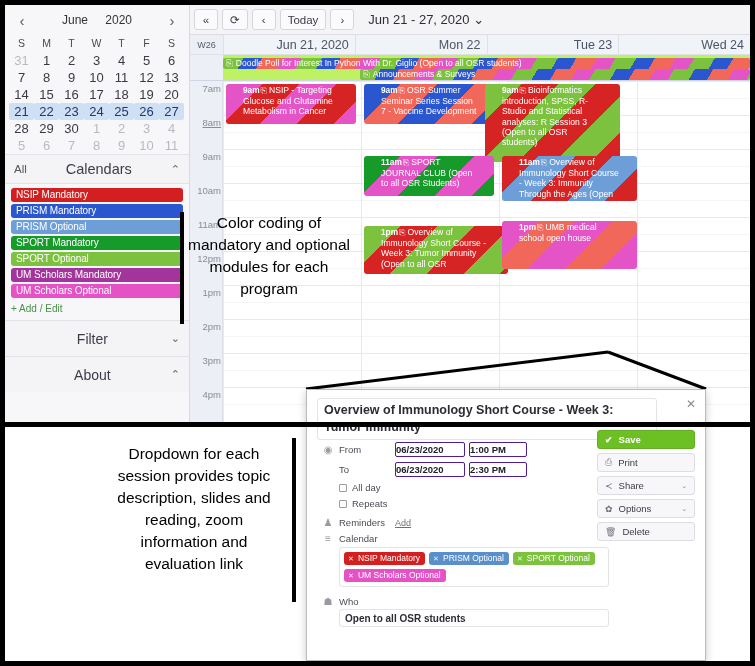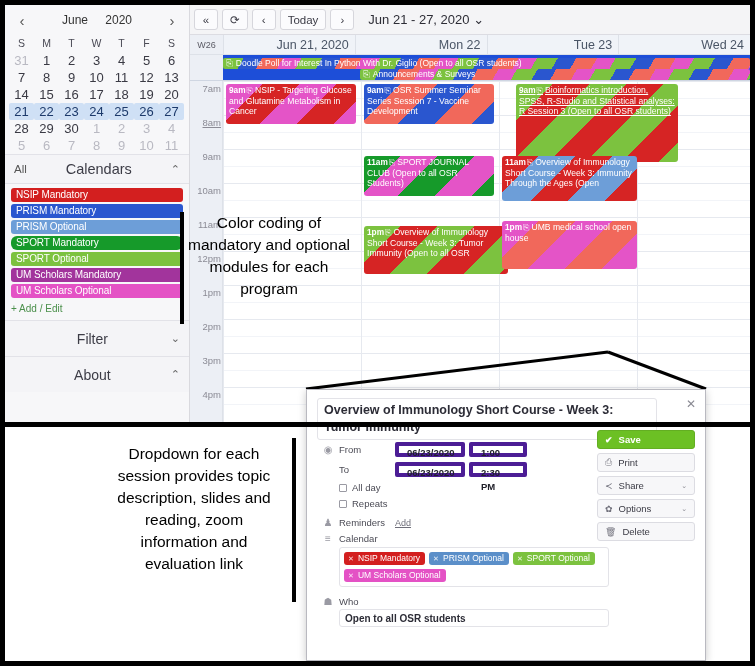--- a/index.html
+++ b/index.html
@@ -59,54 +59,54 @@
   .tb-btn { height:21px; min-width:24px; padding:0 7px; margin-left:4px; display:flex; align-items:center; justify-content:center;
             font-size:11.5px; color:#3b3b45; background:#fbfbfd; border:1px solid #d6d6dc; border-radius:3px; cursor:pointer; }
   .tb-range { margin-left:14px; font-size:13px; color:#2d2d36; cursor:pointer; }
 
   
   .cal { position:absolute; left:185px; top:30px; width:560px; height:387px; background:#fff; overflow:hidden; }
   .cal-head { display:flex; height:20px; background:#f0f3f8; border-bottom:1px solid #dde1e8; }
   .wk { width:33px; font-size:9px; color:#5c5c66; display:flex; align-items:center; justify-content:center; background:#eceff5; }
   .dayhd { flex:1; border-left:1px solid #dde1e8; text-align:right; padding-right:6px; font-size:12.5px; color:#4a5566; line-height:20px; background:#f0f3f8; }
 
-  .allday { position:relative; height:26px; background:#1d4ed8; border-bottom:1px solid #cfd6e2; }
+  .allday { position:relative; height:26px; background:#bef264; border-bottom:1px solid #cfd6e2; }
   .ad-gut { position:absolute; left:0; top:0; width:33px; height:100%; background:#eceff5; }
   .ad-ev { position:absolute; height:11px; line-height:11px; border-radius:2px; font-size:8.5px; color:#fff;
            padding-left:3px; white-space:nowrap; overflow:hidden; cursor:pointer; }
 
   .body { position:relative; height:341px; overflow:hidden; }
   .gut { position:absolute; left:0; top:0; width:33px; height:100%; background:#eceff5; border-right:1px solid #dde1e8; }
   .hr-lbl { position:absolute; left:0; width:31px; text-align:right; font-size:9.5px; color:#8b8b95; }
   .hr-line { position:absolute; left:33px; right:0; border-top:1px solid #e6e9ef; }
   .hr-half { position:absolute; left:33px; right:0; border-top:1px solid #f2f4f8; }
   .col-line { position:absolute; top:0; bottom:0; border-left:1px solid #e6e9ef; }
 
-  .ev { position:absolute; border-radius:3px; padding:1px 3px; font-size:8.6px; line-height:10.2px;
+  .ev { position:absolute; border-radius:3px; padding:1px 17px; font-size:8.6px; line-height:10.2px;
         color:#fff; overflow:hidden; cursor:pointer; }
   .ev b { font-size:8.3px; }
   .ev .ic { font-size:8px; margin:0 2px 0 1px; }
 
   
   .anno { position:absolute; font-size:15.5px; line-height:22px; color:#000; text-align:center; }
   .anno-bar { position:absolute; background:#000; }
 
   
   .popup { position:absolute; left:306px; top:389px; width:400px; height:272px; background:#fff; border:1px solid #b9b9c0;
            box-shadow:0 2px 8px rgba(0,0,0,.22); }
   .pp-title { position:absolute; left:10px; top:8px; width:340px; min-height:38px; padding:3px 6px;
               border:1px solid #e3e3e8; border-radius:3px; font-size:12.5px; font-weight:bold; color:#2c2c36; line-height:17px; }
   .pp-close { position:absolute; right:9px; top:7px; font-size:12px; color:#8a8a93; cursor:pointer; }
 
   .pp-left { position:absolute; left:10px; top:52px; width:296px; }
   .pp-row { display:flex; align-items:center; margin-bottom:5px; }
   .pp-ic { width:22px; text-align:center; color:#9a9aa3; font-size:10px; }
   .pp-lbl { width:56px; font-size:9.5px; color:#4b4b55; }
-  .pp-in { height:15px; border:4px solid #4c1d95; border-radius:2px; font-size:9.5px; color:#20202a;
-           font-weight:bold; padding:0 8px; line-height:14px; background:#fff; }
+  .pp-in { height:15px; border:1px solid #4c1d95; border-radius:2px; font-size:9.5px; color:#20202a;
+           font-weight:bold; padding:0 0; line-height:14px; background:#fff; }
   .pp-in.date { width:70px; margin-right:4px; }
   .pp-in.time { width:58px; }
   .pp-cbrow { display:flex; align-items:center; margin-bottom:5px; padding-left:22px; }
   .cb { width:8px; height:8px; border:1px solid #9a9aa3; border-radius:1px; margin-right:5px; background:#fff; }
   .pp-cbrow span { font-size:9.5px; color:#4b4b55; }
   .pp-link { font-size:9px; color:#6f6f7a; text-decoration:underline; cursor:pointer; }
 
   .pp-calbox { margin-left:22px; margin-top:3px; border:1px solid #e3e3e8; border-radius:3px; padding:4px; width:270px;
                min-height:34px; display:flex; flex-wrap:wrap; gap:4px; align-content:flex-start; }
   .tag { height:13px; line-height:13px; border-radius:3px; color:#fff; font-size:8.5px; padding:0 5px 0 0; display:flex; align-items:center; }
@@ -212,21 +212,21 @@
       <div class="side-sec">
         <span class="all">All</span>
         <span class="ttl">Calendars</span>
         <span class="chev">⌃</span>
       </div>
 
       <div class="cal-list" id="cal-list">
           <div class="cal-chip" style="background: rgb(211, 31, 31);">NSIP Mandatory</div>
           <div class="cal-chip" style="background: rgb(42, 86, 207);">PRISM Mandatory</div>
           <div class="cal-chip" style="background: rgb(109, 158, 216);">PRISM Optional</div>
-          <div class="cal-chip" style="background: rgb(22, 154, 42); border-radius: 6px;">SPORT Mandatory</div>
+          <div class="cal-chip" style="background: rgb(22, 154, 42);">SPORT Mandatory</div>
           <div class="cal-chip" style="background: rgb(124, 194, 63);">SPORT Optional</div>
           <div class="cal-chip" style="background: rgb(162, 52, 156);">UM Scholars Mandatory</div>
           <div class="cal-chip" style="background: rgb(228, 82, 197);">UM Scholars Optional</div>
         </div>
 
       <div class="addedit">
         <span>+</span>
         <span>Add / Edit</span>
       </div>
 
@@ -298,21 +298,21 @@
           <div class="hr-half" style="top: 289px;"></div>
           <div class="hr-lbl" style="top: 308px;">4pm</div>
           <div class="hr-line" style="top: 306px;"></div>
           <div class="hr-half" style="top: 323px;"></div>
           <div class="col-line" style="left: 33px;"></div>
           <div class="col-line" style="left: 171px;"></div>
           <div class="col-line" style="left: 309px;"></div>
           <div class="col-line" style="left: 447px;"></div>
           <div class="ev" style="left: 36px; top: 3px; width: 130px; height: 40px; background: repeating-linear-gradient(135deg, rgb(228, 84, 199) 0px, rgb(228, 84, 199) 26px, rgb(214, 36, 36) 26px, rgb(214, 36, 36) 52px);"><b>9am</b><span class="ic">⎘</span><span>NSIP - Targeting Glucose and Glutamine Metabolism in Cancer</span></div>
           <div class="ev" style="left: 174px; top: 3px; width: 130px; height: 40px; background: repeating-linear-gradient(135deg, rgb(42, 86, 207) 0px, rgb(42, 86, 207) 26px, rgb(241, 104, 91) 26px, rgb(241, 104, 91) 52px);"><b>9am</b><span class="ic">⎘</span><span>OSR Summer Seminar Series Session 7 - Vaccine Development</span></div>
-          <div class="ev" style="left: 326px; top: 3px; width: 162px; height: 78px; background: repeating-linear-gradient(135deg, rgb(124, 194, 63) 0px, rgb(124, 194, 63) 26px, rgb(214, 36, 36) 26px, rgb(214, 36, 36) 52px); text-decoration: underline;"><b>9am</b><span class="ic">⎘</span><span>Bioinformatics introduction, SPSS, R-Studio and Statistical analyses: R Session 3 (Open to all OSR students)</span></div>
+          <div class="ev" style="left: 295px; top: 3px; width: 135px; height: 78px; background: repeating-linear-gradient(135deg, rgb(124, 194, 63) 0px, rgb(124, 194, 63) 26px, rgb(214, 36, 36) 26px, rgb(214, 36, 36) 52px);"><b>9am</b><span class="ic">⎘</span><span>Bioinformatics introduction, SPSS, R-Studio and Statistical analyses: R Session 3 (Open to all OSR students)</span></div>
           <div class="ev" style="left: 174px; top: 75px; width: 130px; height: 40px; background: repeating-linear-gradient(135deg, rgb(22, 154, 42) 0px, rgb(22, 154, 42) 26px, rgb(228, 84, 199) 26px, rgb(228, 84, 199) 52px);"><b>11am</b><span class="ic">⎘</span><span>SPORT JOURNAL CLUB (Open to all OSR Students)</span></div>
           <div class="ev" style="left: 312px; top: 75px; width: 135px; height: 45px; background: repeating-linear-gradient(135deg, rgb(214, 36, 36) 0px, rgb(214, 36, 36) 26px, rgb(109, 158, 216) 26px, rgb(109, 158, 216) 52px);"><b>11am</b><span class="ic">⎘</span><span>Overview of Immunology Short Course - Week 3: Immunity Through the Ages (Open</span></div>
           <div class="ev" style="left: 174px; top: 145px; width: 144px; height: 48px; background: repeating-linear-gradient(135deg, rgb(124, 194, 63) 0px, rgb(124, 194, 63) 26px, rgb(214, 36, 36) 26px, rgb(214, 36, 36) 52px);"><b>1pm</b><span class="ic">⎘</span><span>Overview of Immunology Short Course - Week 3: Tumor Immunity (Open to all OSR</span></div>
           <div class="ev" style="left: 312px; top: 140px; width: 135px; height: 48px; background: repeating-linear-gradient(135deg, rgb(228, 84, 199) 0px, rgb(228, 84, 199) 26px, rgb(241, 104, 91) 26px, rgb(241, 104, 91) 52px);"><b>1pm</b><span class="ic">⎘</span><span>UMB medical school open house</span></div>
         </div>
     </div>
   </div>
 
   <div class="anno-bar" style="left:180px; top:212px; width:4px; height:112px;"></div>
   <div class="anno" style="left:188px; top:212px; width:162px;">Color coding of mandatory and optional modules for each program</div>

